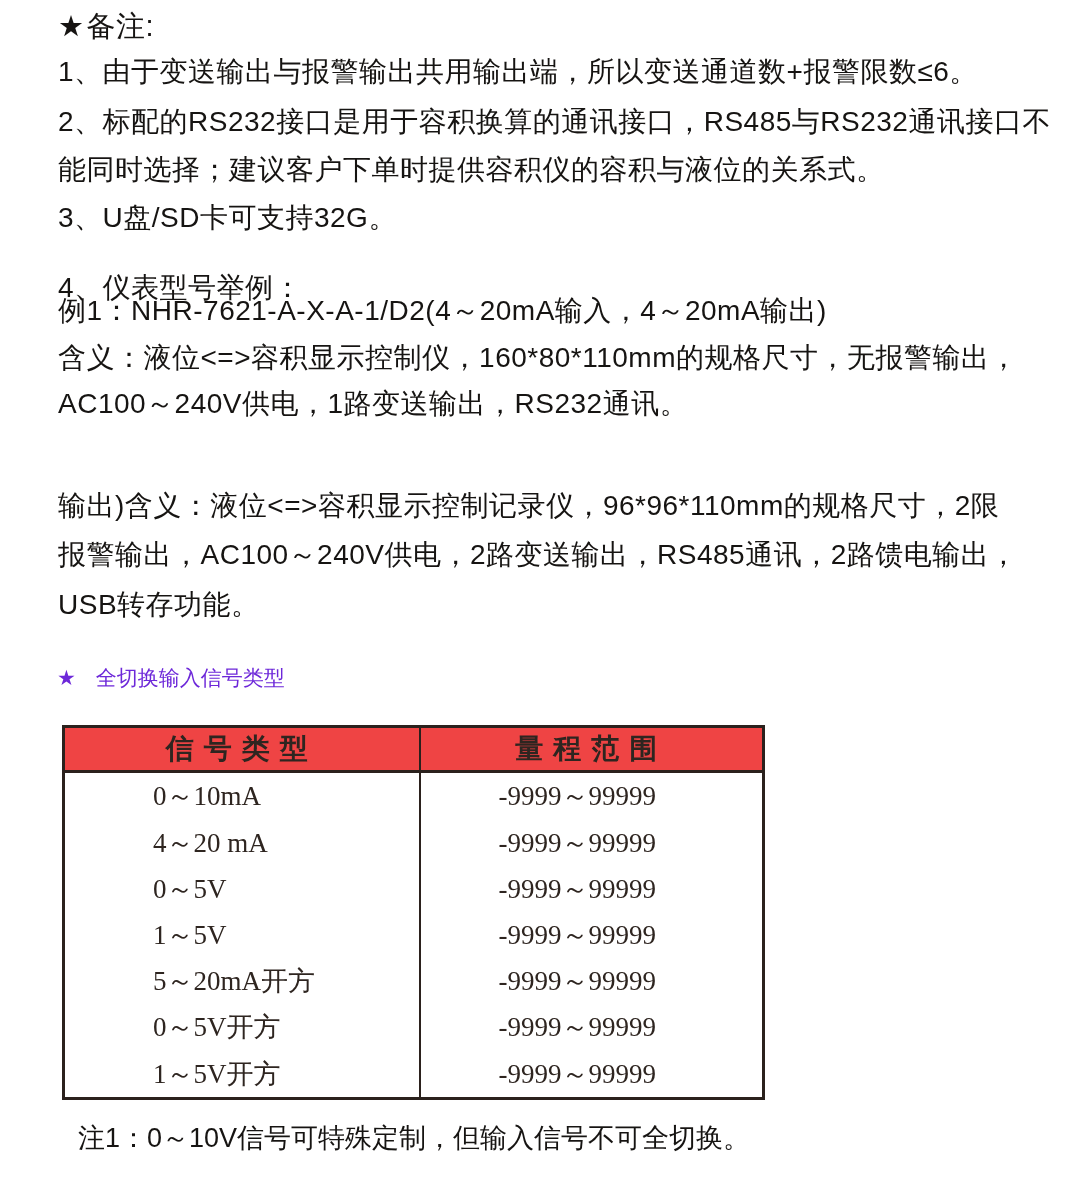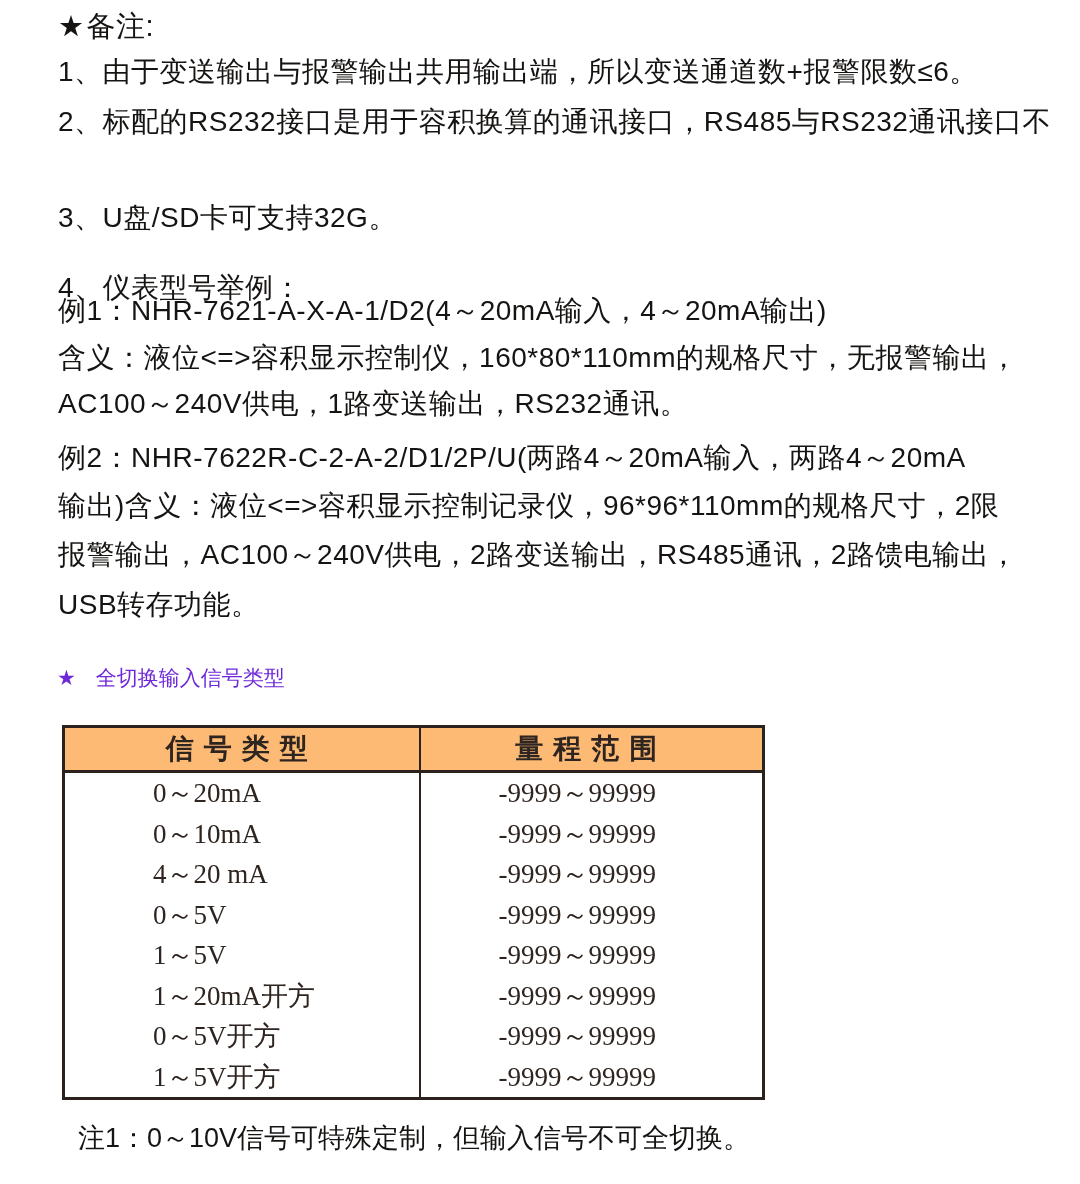--- a/index.html
+++ b/index.html
@@ -57,21 +57,21 @@
     width: 700px; height: 375px;
     border-collapse: collapse;
     table-layout: fixed;
     font-family: "Liberation Serif", "DejaVu Serif", serif;
     color: #2e2520;
     border: 3px solid #2b211d;
   }
   .sig-table col.c1 { width: 356px; }
   .sig-table col.c2 { width: 344px; }
   .sig-table th {
-    background: #fdba74;
+    background: #ef4444;
     border-bottom: 3px solid #2b211d;
     height: 42px;
     font-size: 28px;
     font-weight: 600;
     letter-spacing: 10px;
     text-align: center;
     padding: 0;
   }
   .sig-table th.col-signal, .sig-table td.cell-signal {
     border-right: 2px solid #2b211d;
@@ -99,26 +99,26 @@
 <body>
 
 <div class="page">
 
   <div class="doc-line notes-title">
     <span class="star">★</span><span>备注:</span>
   </div>
 
   <div class="doc-line l0">1、由于变送输出与报警输出共用输出端，所以变送通道数+报警限数≤6。</div>
   <div class="doc-line l1">2、标配的RS232接口是用于容积换算的通讯接口，RS485与RS232通讯接口不</div>
+  <div class="doc-line l2">能同时选择；建议客户下单时提供容积仪的容积与液位的关系式。</div>
   <div class="doc-line l3">3、U盘/SD卡可支持32G。</div>
   <div class="doc-line l4">4、仪表型号举例：</div>
   <div class="doc-line l5">例1：NHR-7621-A-X-A-1/D2(4～20mA输入，4～20mA输出)</div>
   <div class="doc-line l6">含义：液位&lt;=&gt;容积显示控制仪，160*80*110mm的规格尺寸，无报警输出，</div>
   <div class="doc-line l7">AC100～240V供电，1路变送输出，RS232通讯。</div>
-  <div class="doc-line l8">例2：NHR-7622R-C-2-A-2/D1/2P/U(两路4～20mA输入，两路4～20mA</div>
   <div class="doc-line l9">输出)含义：液位&lt;=&gt;容积显示控制记录仪，96*96*110mm的规格尺寸，2限</div>
   <div class="doc-line l10">报警输出，AC100～240V供电，2路变送输出，RS485通讯，2路馈电输出，</div>
   <div class="doc-line l11">USB转存功能。</div>
 
   <div class="section-title">
     <span class="star">★</span><span>全切换输入信号类型</span>
   </div>
 
   <table class="sig-table">
     <colgroup>
@@ -126,41 +126,37 @@
         <col class="c2">
       </colgroup>
     <thead>
       <tr>
         <th class="col-signal">信号类型</th>
         <th class="col-range">量程范围</th>
       </tr>
     </thead>
     <tbody>
       <tr>
-        <td class="cell-signal">0～20mA</td>
-        <td class="cell-range">-9999～99999</td>
-      </tr>
-      <tr>
         <td class="cell-signal">0～10mA</td>
         <td class="cell-range">-9999～99999</td>
       </tr>
       <tr>
         <td class="cell-signal">4～20 mA</td>
         <td class="cell-range">-9999～99999</td>
       </tr>
       <tr>
         <td class="cell-signal">0～5V</td>
         <td class="cell-range">-9999～99999</td>
       </tr>
       <tr>
         <td class="cell-signal">1～5V</td>
         <td class="cell-range">-9999～99999</td>
       </tr>
       <tr>
-        <td class="cell-signal">1～20mA开方</td>
+        <td class="cell-signal">5～20mA开方</td>
         <td class="cell-range">-9999～99999</td>
       </tr>
       <tr>
         <td class="cell-signal">0～5V开方</td>
         <td class="cell-range">-9999～99999</td>
       </tr>
       <tr>
         <td class="cell-signal">1～5V开方</td>
         <td class="cell-range">-9999～99999</td>
       </tr>

